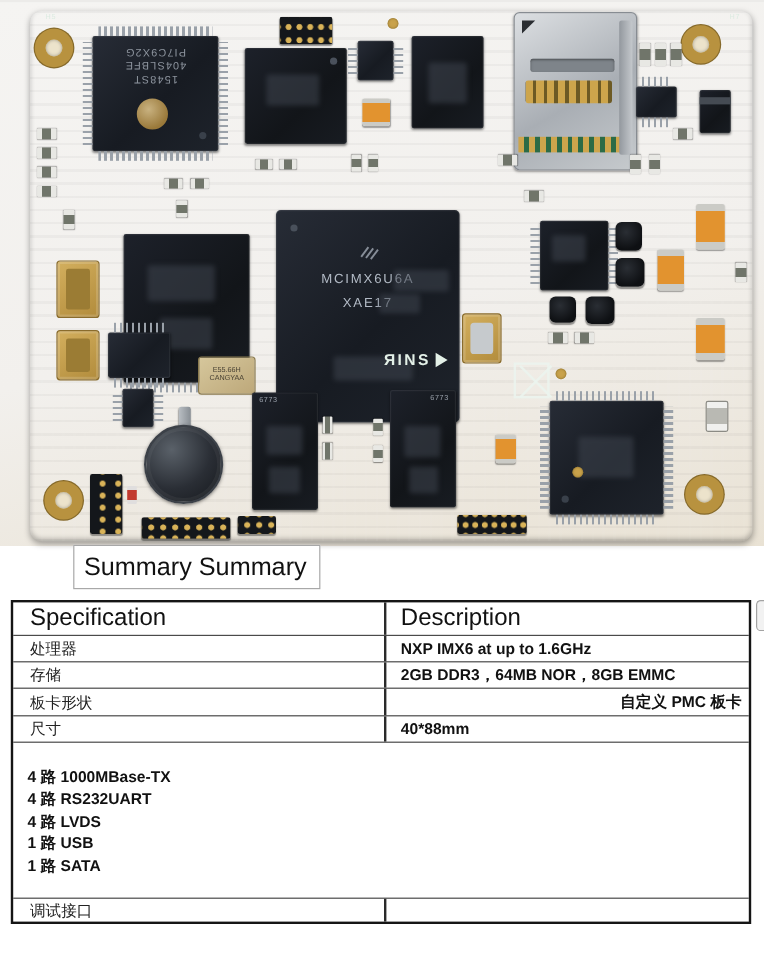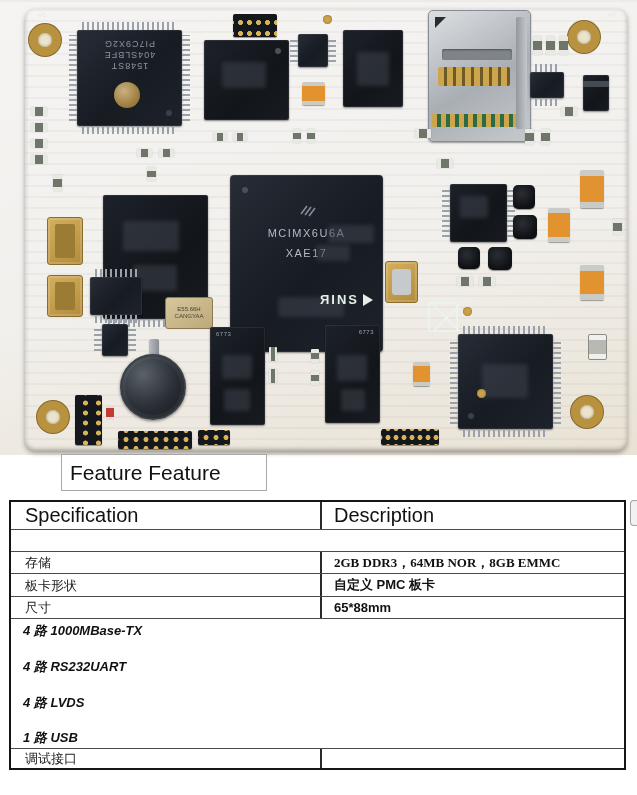--- a/index.html
+++ b/index.html
@@ -284,54 +284,59 @@
       <div class="passive" style="left:244px;top:338px;width:8px;height:14px;"></div>
       <div class="passive" style="left:244px;top:360px;width:8px;height:14px;"></div>
       <div class="passive v" style="left:286px;top:340px;width:8px;height:14px;"></div>
       <div class="passive v" style="left:286px;top:362px;width:8px;height:14px;"></div>
       <div class="passive" style="left:536px;top:98px;width:16px;height:9px;"></div>
       <div class="passive v" style="left:588px;top:210px;width:9px;height:16px;"></div>
     </div>
   </div>
 
   <div class="feature-box">
-    <span>Feature Feature</span>
+    <span>Summary Summary</span>
   </div>
 
   <div class="spec-table">
     <div class="t-row t-head">
       <div class="t-left">Specification</div>
       <div class="t-right">Description</div>
     </div>
     <div class="t-row t-body" style="height:22px;">
-    </div>
-    <div class="t-row t-body" style="height:22px;font-family:Liberation Serif, serif;">
+      <div class="t-left">处理器</div>
+      <div class="t-right">
+          <div class="t-line">NXP IMX6 at up to 1.6GHz</div>
+        </div>
+    </div>
+    <div class="t-row t-body" style="height:22px;">
       <div class="t-left">存储</div>
       <div class="t-right">
           <div class="t-line">2GB DDR3，64MB NOR，8GB EMMC</div>
         </div>
     </div>
-    <div class="t-row t-body" style="height:23px;">
+    <div class="t-row t-body" style="height:23px;text-align:right;">
       <div class="t-left">板卡形状</div>
       <div class="t-right">
           <div class="t-line">自定义 PMC 板卡</div>
         </div>
     </div>
     <div class="t-row t-body" style="height:22px;">
       <div class="t-left">尺寸</div>
       <div class="t-right">
-          <div class="t-line">65*88mm</div>
+          <div class="t-line">40*88mm</div>
         </div>
     </div>
     <div class="t-row t-body" style="height:130px;">
-      <div class="t-right" style="justify-content:space-between;padding-top:3px;font-style:italic;">
+      <div class="t-right" style="justify-content:center;padding-top:3px;">
         <div class="t-line">4 路 1000MBase-TX</div>
         <div class="t-line">4 路 RS232UART</div>
         <div class="t-line">4 路 LVDS</div>
         <div class="t-line">1 路 USB</div>
+        <div class="t-line">1 路 SATA</div>
       </div>
     </div>
     <div class="t-row t-body" style="height:20px;">
       <div class="t-left">调试接口</div>
     </div>
   </div>
 
   <div class="scroll-frag"></div>
 
 </div>

